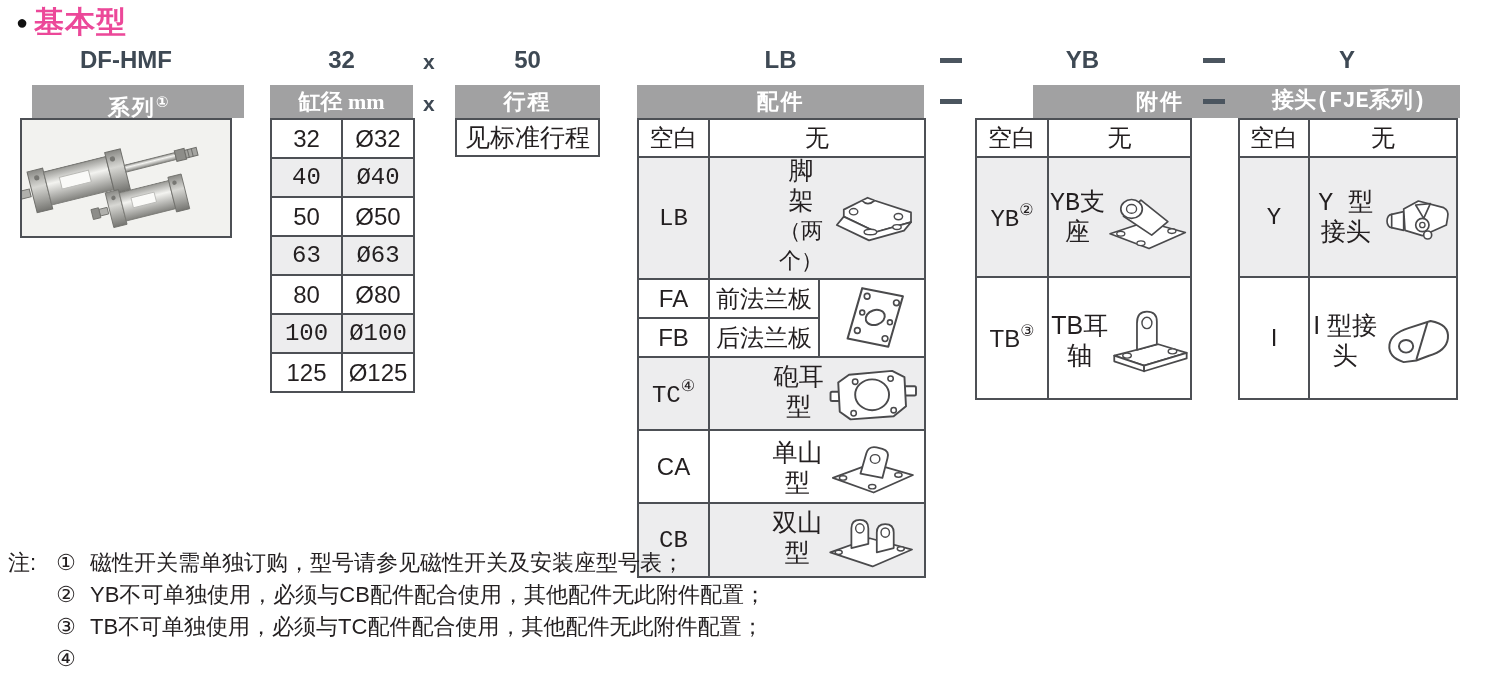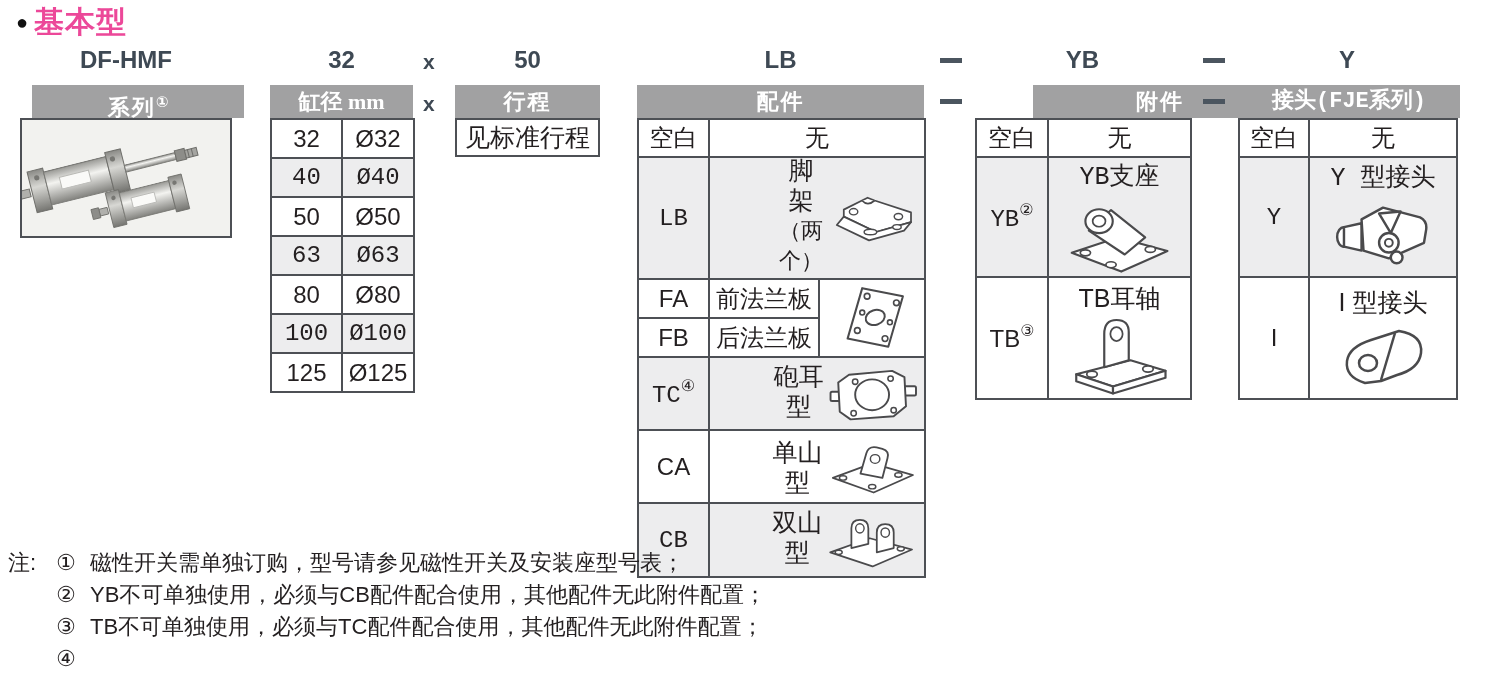--- a/index.html
+++ b/index.html
@@ -26,21 +26,21 @@
                padding:0;box-sizing:border-box;font-size:24px;color:#231f20;}
   tr.alt td{background:#ededee;font-family:Liberation Mono, monospace;}
   tr.r38{height:38px;} tr.r37{height:37px;} tr.r39{height:39px;}
   tr.r73{height:73px;} tr.r74{height:74px;} tr.r120{height:120px;} tr.r122{height:122px;}
   td.codecell{font-size:25px;}
   td.codecell sup{font-size:16px;position:relative;top:-2px;}
   td.nonecell{font-size:26px;}
   .cellflex{display:flex;align-items:center;justify-content:space-between;padding:0 6px 0 10px;margin-left:48px;}
   .cellflex .lbl{font-size:25px;line-height:30px;text-align:center;}
   .cellflex .lbl .l2{font-size:22px;}
-  .cellstack{display:flex;flex-direction:column;align-items:center;justify-content:flex-start;padding-top:4px;}
+  .cellstack{display:flex;flex-direction:row;align-items:center;justify-content:flex-start;padding-top:4px;}
   .cellstack .lbl{font-size:25px;line-height:30px;}
   .fa-lbl{font-size:25px;}
   
   .photo-box{position:absolute;left:20px;top:118px;width:212px;height:120px;
              border:2px solid #4d5055;background:#f2f2ef;box-sizing:border-box;}
   
   .stroke-box{position:absolute;left:455px;top:118px;width:145px;height:39px;
               border:2px solid #4d5055;box-sizing:border-box;background:#fff;
               font-size:25px;text-align:center;line-height:35px;}
   

